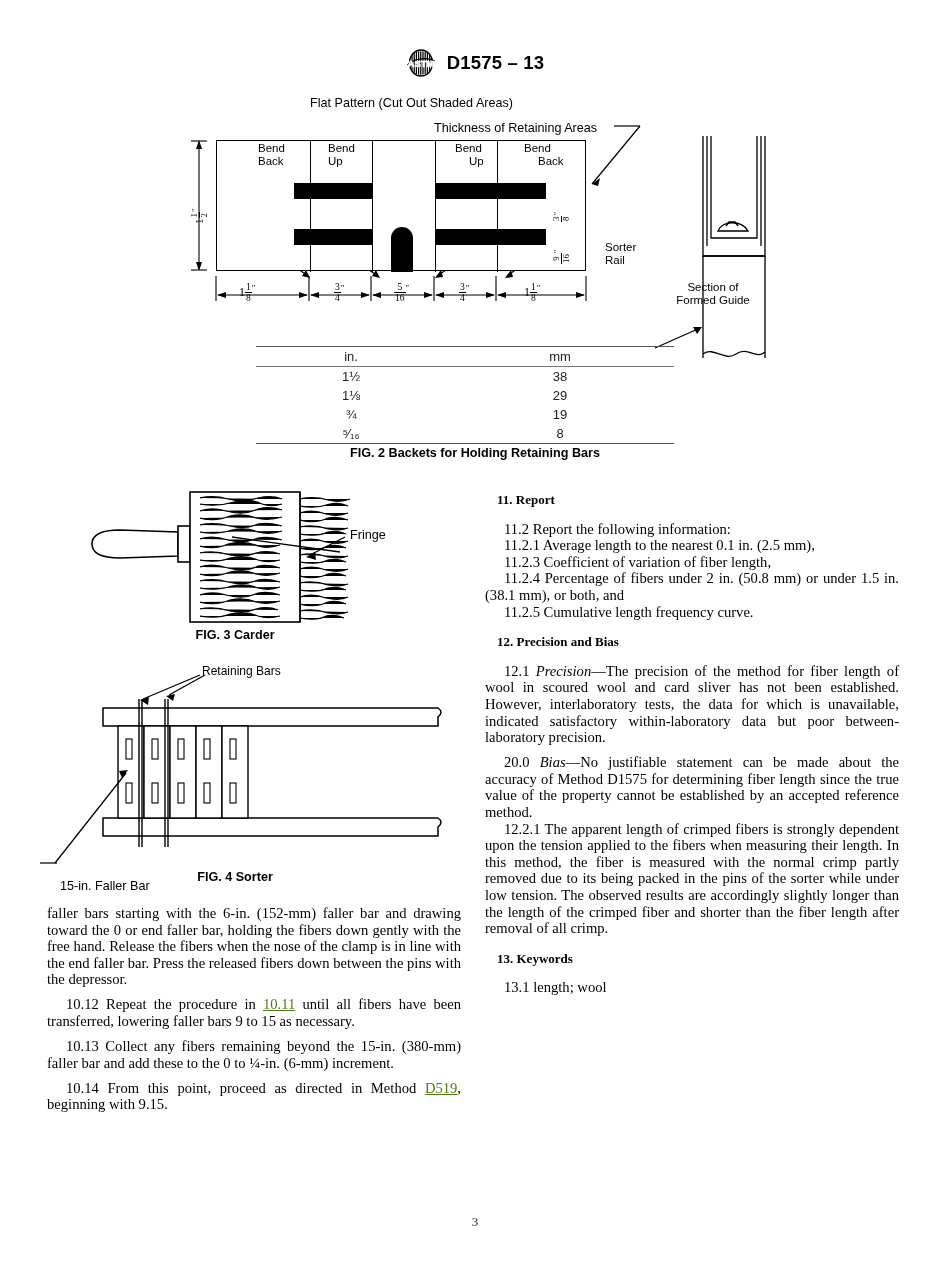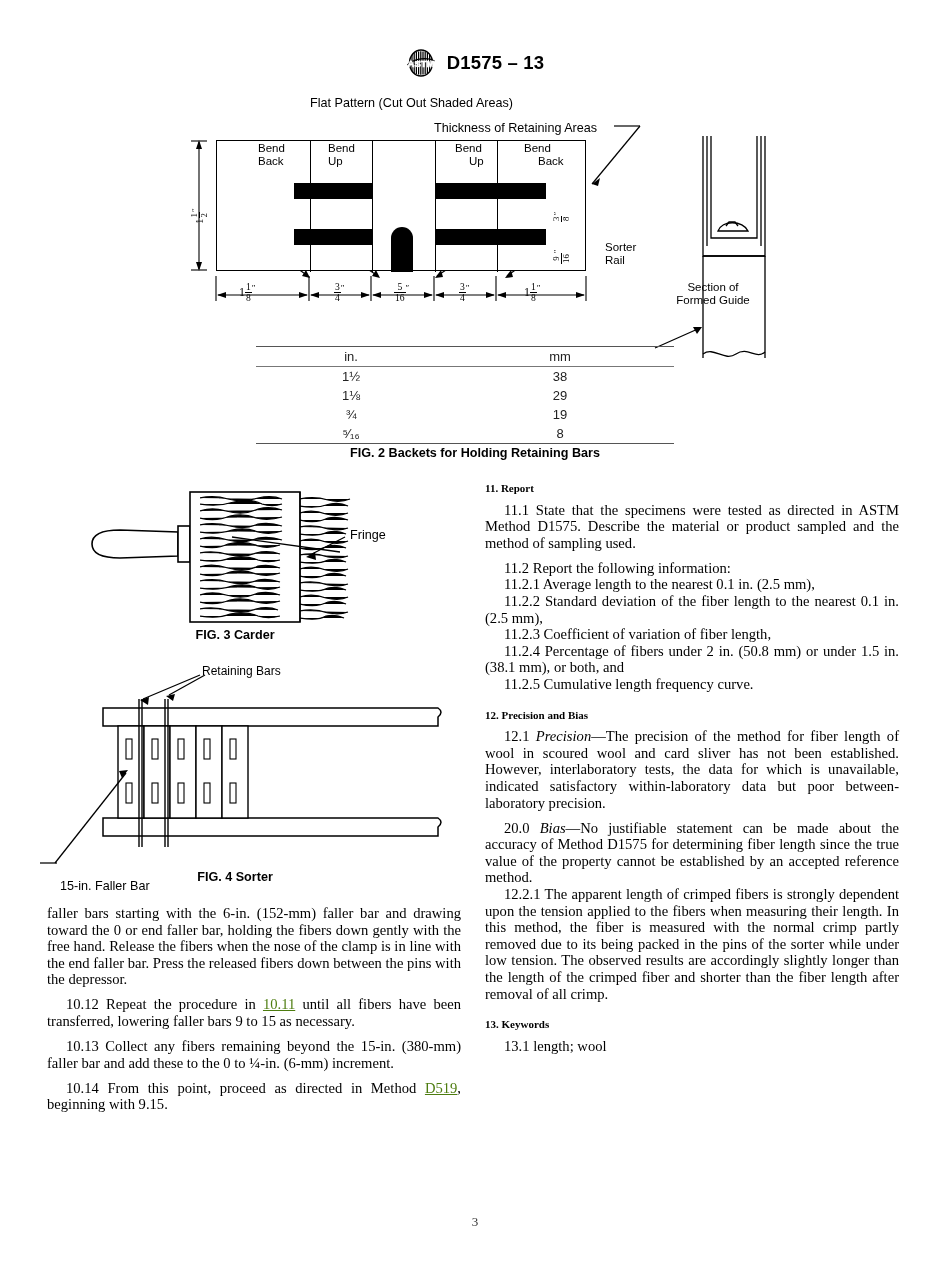--- a/index.html
+++ b/index.html
@@ -63,21 +63,21 @@
 
   
   .col { position:absolute; width:414px; font-size:14.6px; line-height:16.6px;
          text-align:justify; }
   .colL { left:47px; top:905px; }
   .colR { left:485px; top:480px; }
   .col p { margin:0 0 0 0; text-indent:19px; }
   .col p.gap { margin-top:8.5px; }
   .col p.flush { text-indent:0; }
   h3.sec { font-family:"Liberation Serif", serif; font-weight:bold;
-           font-size:11px; margin:0; text-indent:0; }
+           font-size:13px; margin:12px; text-indent:0; }
   .sec-wrap { margin-top:14px; margin-bottom:5px; }
   .sec-wrap:first-child { margin-top:0; }
   .lnk { color:#4d7c0f; }
   em { font-style:italic; }
 
   .pgnum { position:absolute; top:1214px; width:950px; text-align:center;
            font-size:13px; color:#333; }
 </style>
 </head>
 <body>
@@ -418,24 +418,22 @@
     <p class="gap">10.13  Collect any fibers remaining beyond the 15-in. (380-mm) faller bar and add these to the 0 to ¼-in. (6-mm) increment.</p>
 
     <p class="gap"><span>10.14  From this point, proceed as directed in Method </span><a class="lnk" href="#">D519</a><span>, beginning with 9.15.</span></p>
   </div>
 
   <div class="col colR">
 
     <div class="sec-wrap">
       <h3 class="sec">11.  Report</h3>
     </div>
-    <p>11.1  State that the specimens were tested as directed in ASTM Method D1575. Describe the material or product sampled and the method of sampling used.</p>
     <p class="gap">11.2  Report the following information:</p>
     <p>11.2.1  Average length to the nearest 0.1 in. (2.5 mm),</p>
-    <p>11.2.2  Standard deviation of the fiber length to the nearest 0.1 in. (2.5 mm),</p>
     <p>11.2.3  Coefficient of variation of fiber length,</p>
     <p>11.2.4  Percentage of fibers under 2 in. (50.8 mm) or under 1.5 in. (38.1 mm), or both, and</p>
     <p>11.2.5  Cumulative length frequency curve.</p>
 
     <div class="sec-wrap">
       <h3 class="sec">12.  Precision and Bias</h3>
     </div>
     <p><span>12.1  </span><em>Precision</em><span>—The precision of the method for fiber length of wool in scoured wool and card sliver has not been established. However, interlaboratory tests, the data for which is unavailable, indicated satisfactory within-laboratory data but poor between-laboratory precision.</span></p>
 
     <p class="gap"><span>20.0  </span><em>Bias</em><span>—No justifiable statement can be made about the accuracy of Method D1575 for determining fiber length since the true value of the property cannot be established by an accepted reference method.</span></p>

